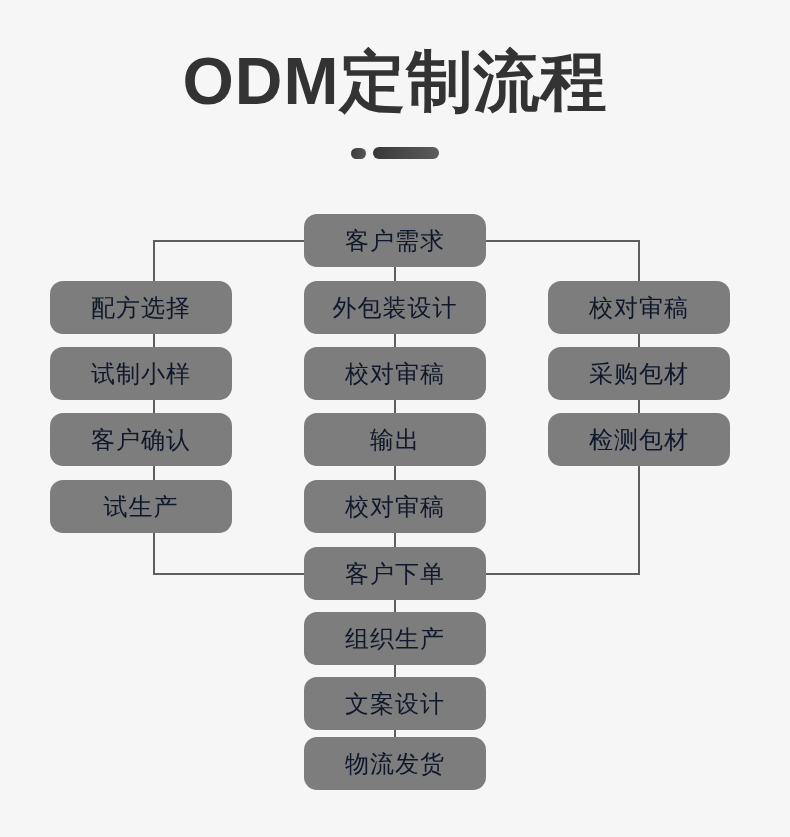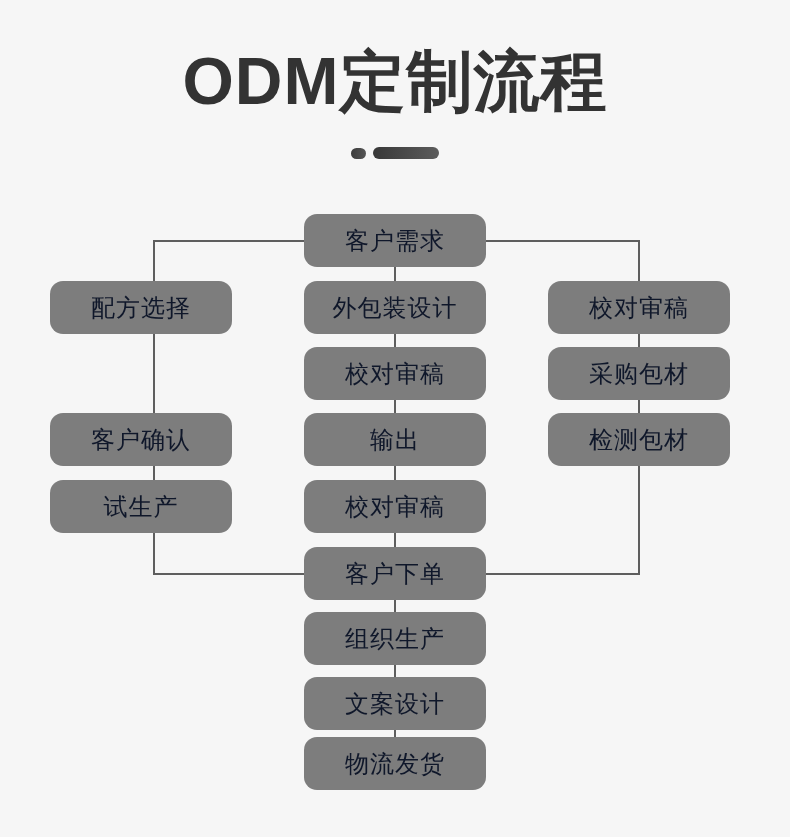--- a/index.html
+++ b/index.html
@@ -105,20 +105,21 @@
 
   <svg class="connectors" width="790" height="837" viewBox="0 0 790 837">
     <path d="M 304 241 H 154 V 574 H 304" fill="none" stroke-width="2" stroke="#5e5e5e"></path>
     <path d="M 486 241 H 639 V 574 H 486" fill="none" stroke-width="2" stroke="#5e5e5e"></path>
     <path d="M 395 267 V 737" fill="none" stroke-width="2" stroke="#5e5e5e"></path>
   </svg>
 
   <div class="node col-mid row-0">客户需求</div>
 
   <div class="node col-left row-1">配方选择</div>
+  <div class="node col-left row-2">试制小样</div>
   <div class="node col-left row-3">客户确认</div>
   <div class="node col-left row-4">试生产</div>
 
   <div class="node col-mid row-1">外包装设计</div>
   <div class="node col-mid row-2">校对审稿</div>
   <div class="node col-mid row-3">输出</div>
   <div class="node col-mid row-4">校对审稿</div>
 
   <div class="node col-right row-1">校对审稿</div>
   <div class="node col-right row-2">采购包材</div>

